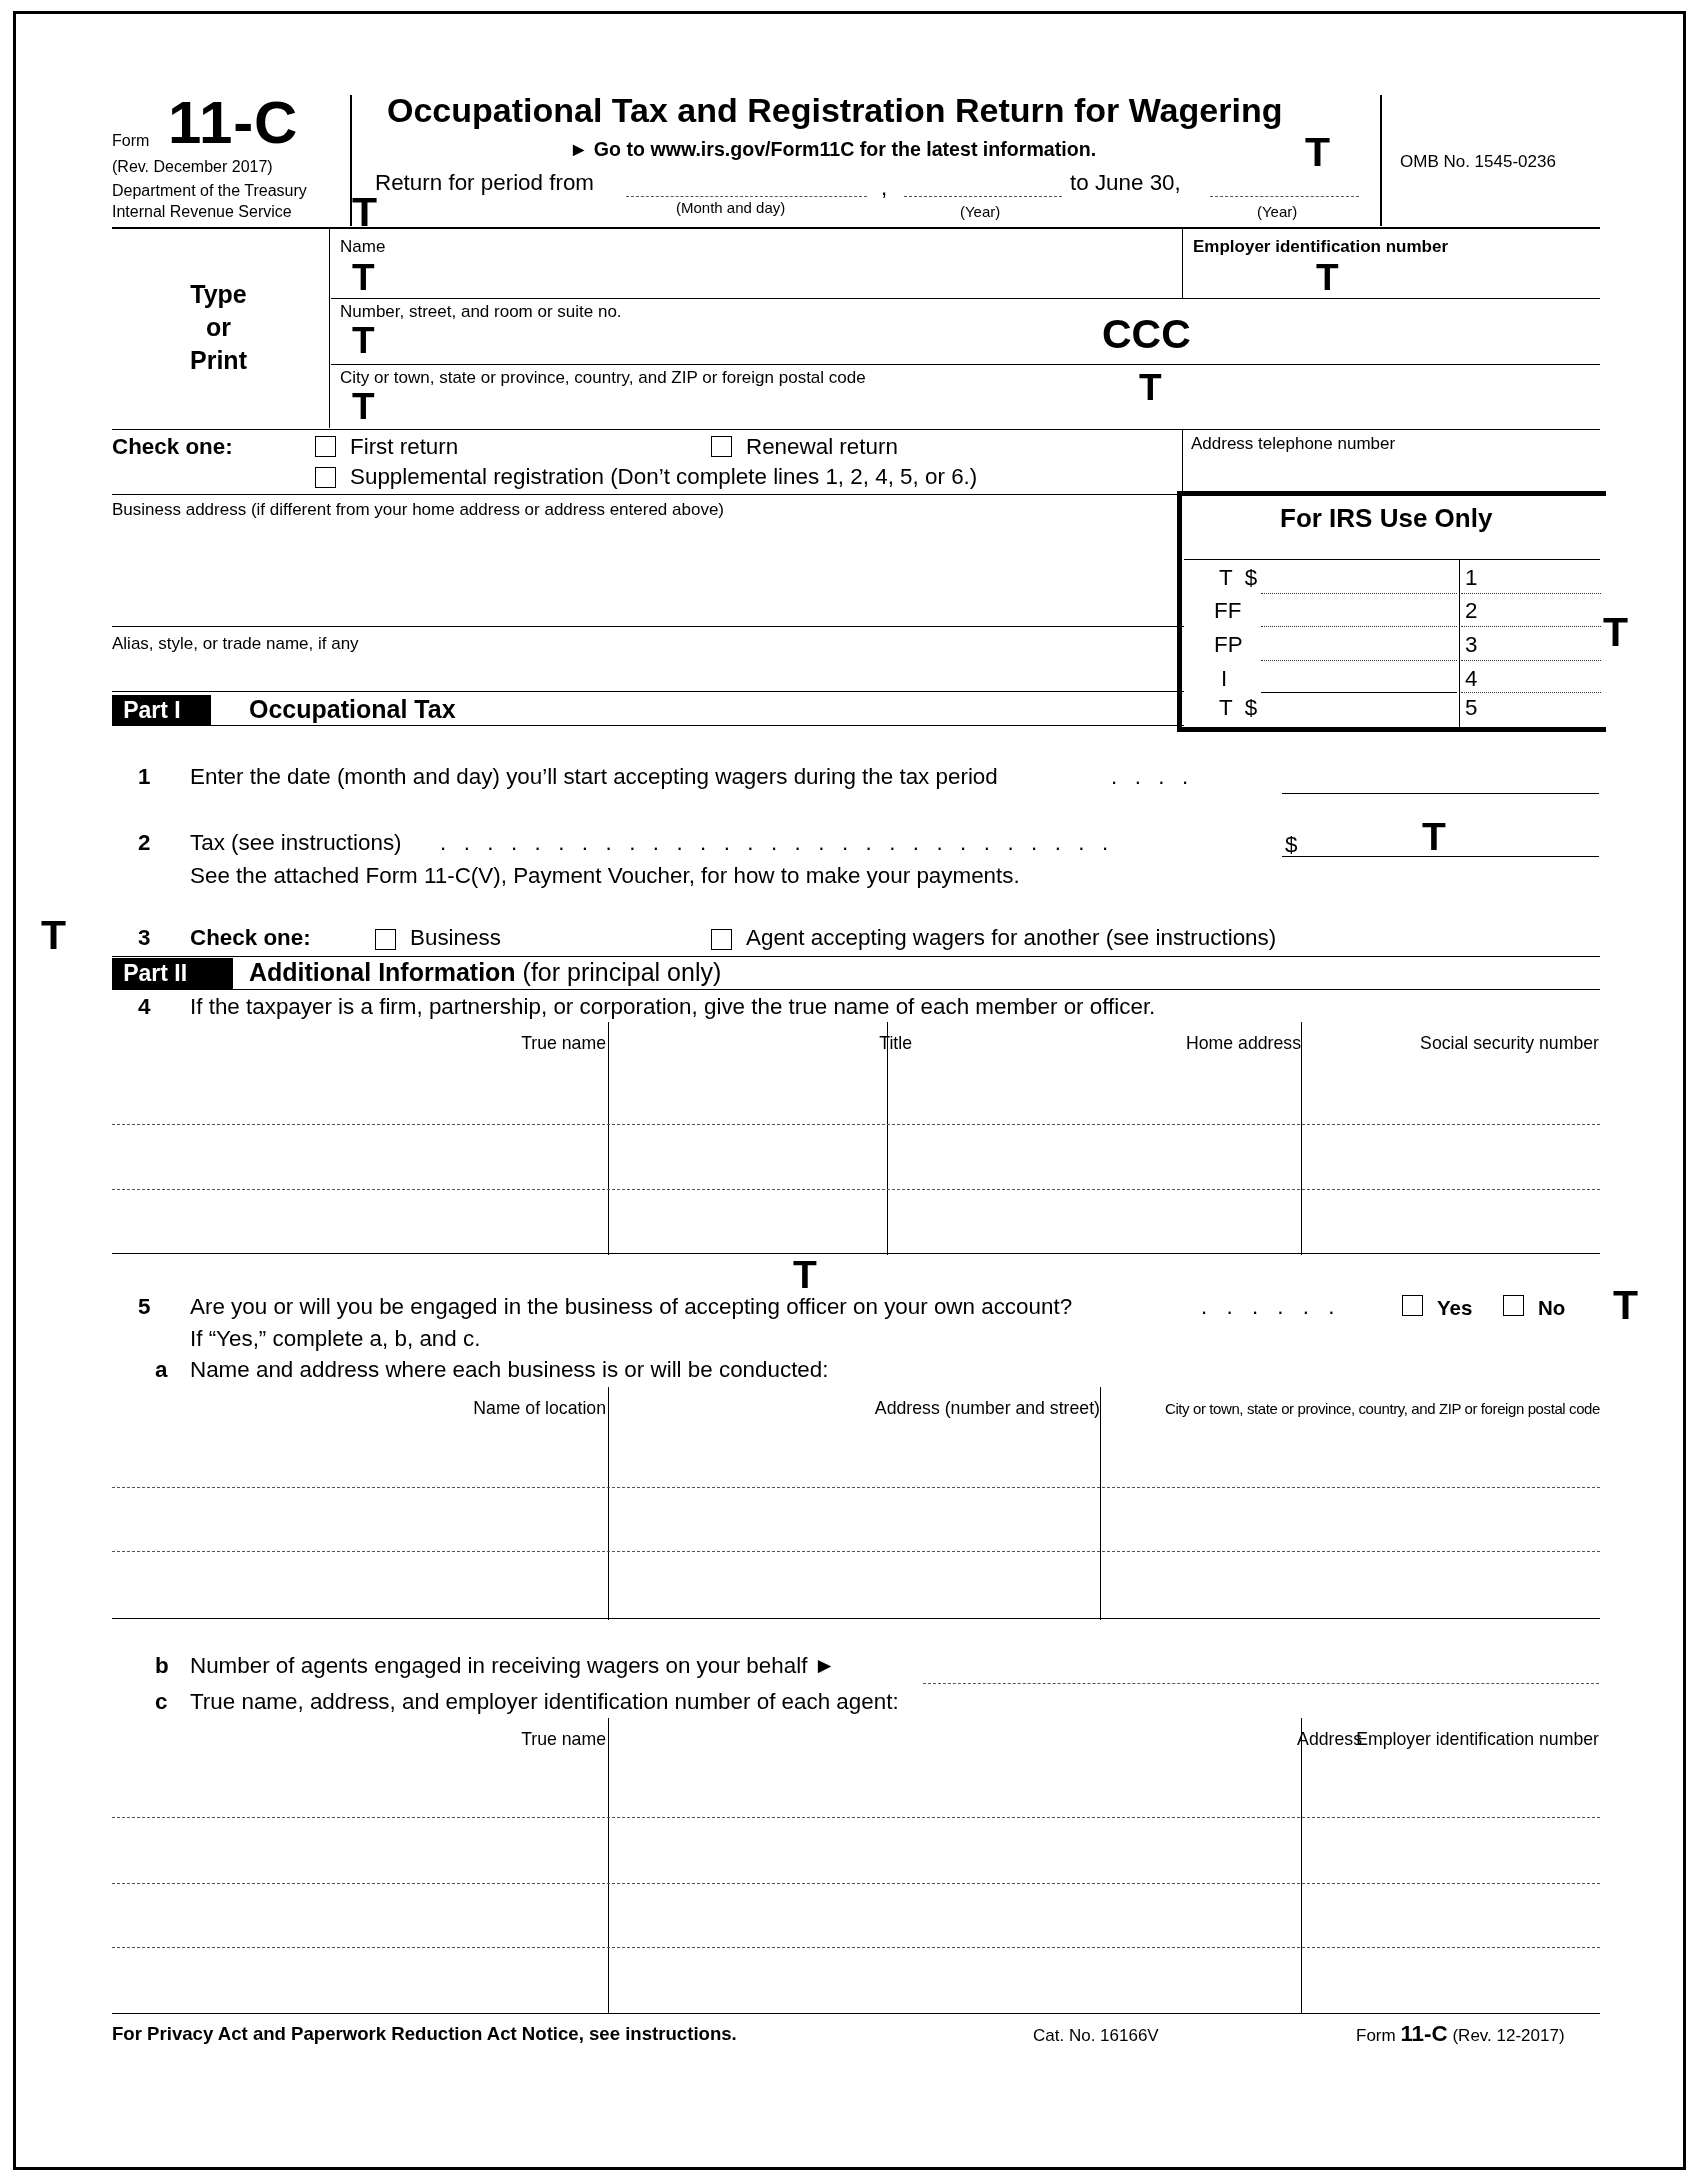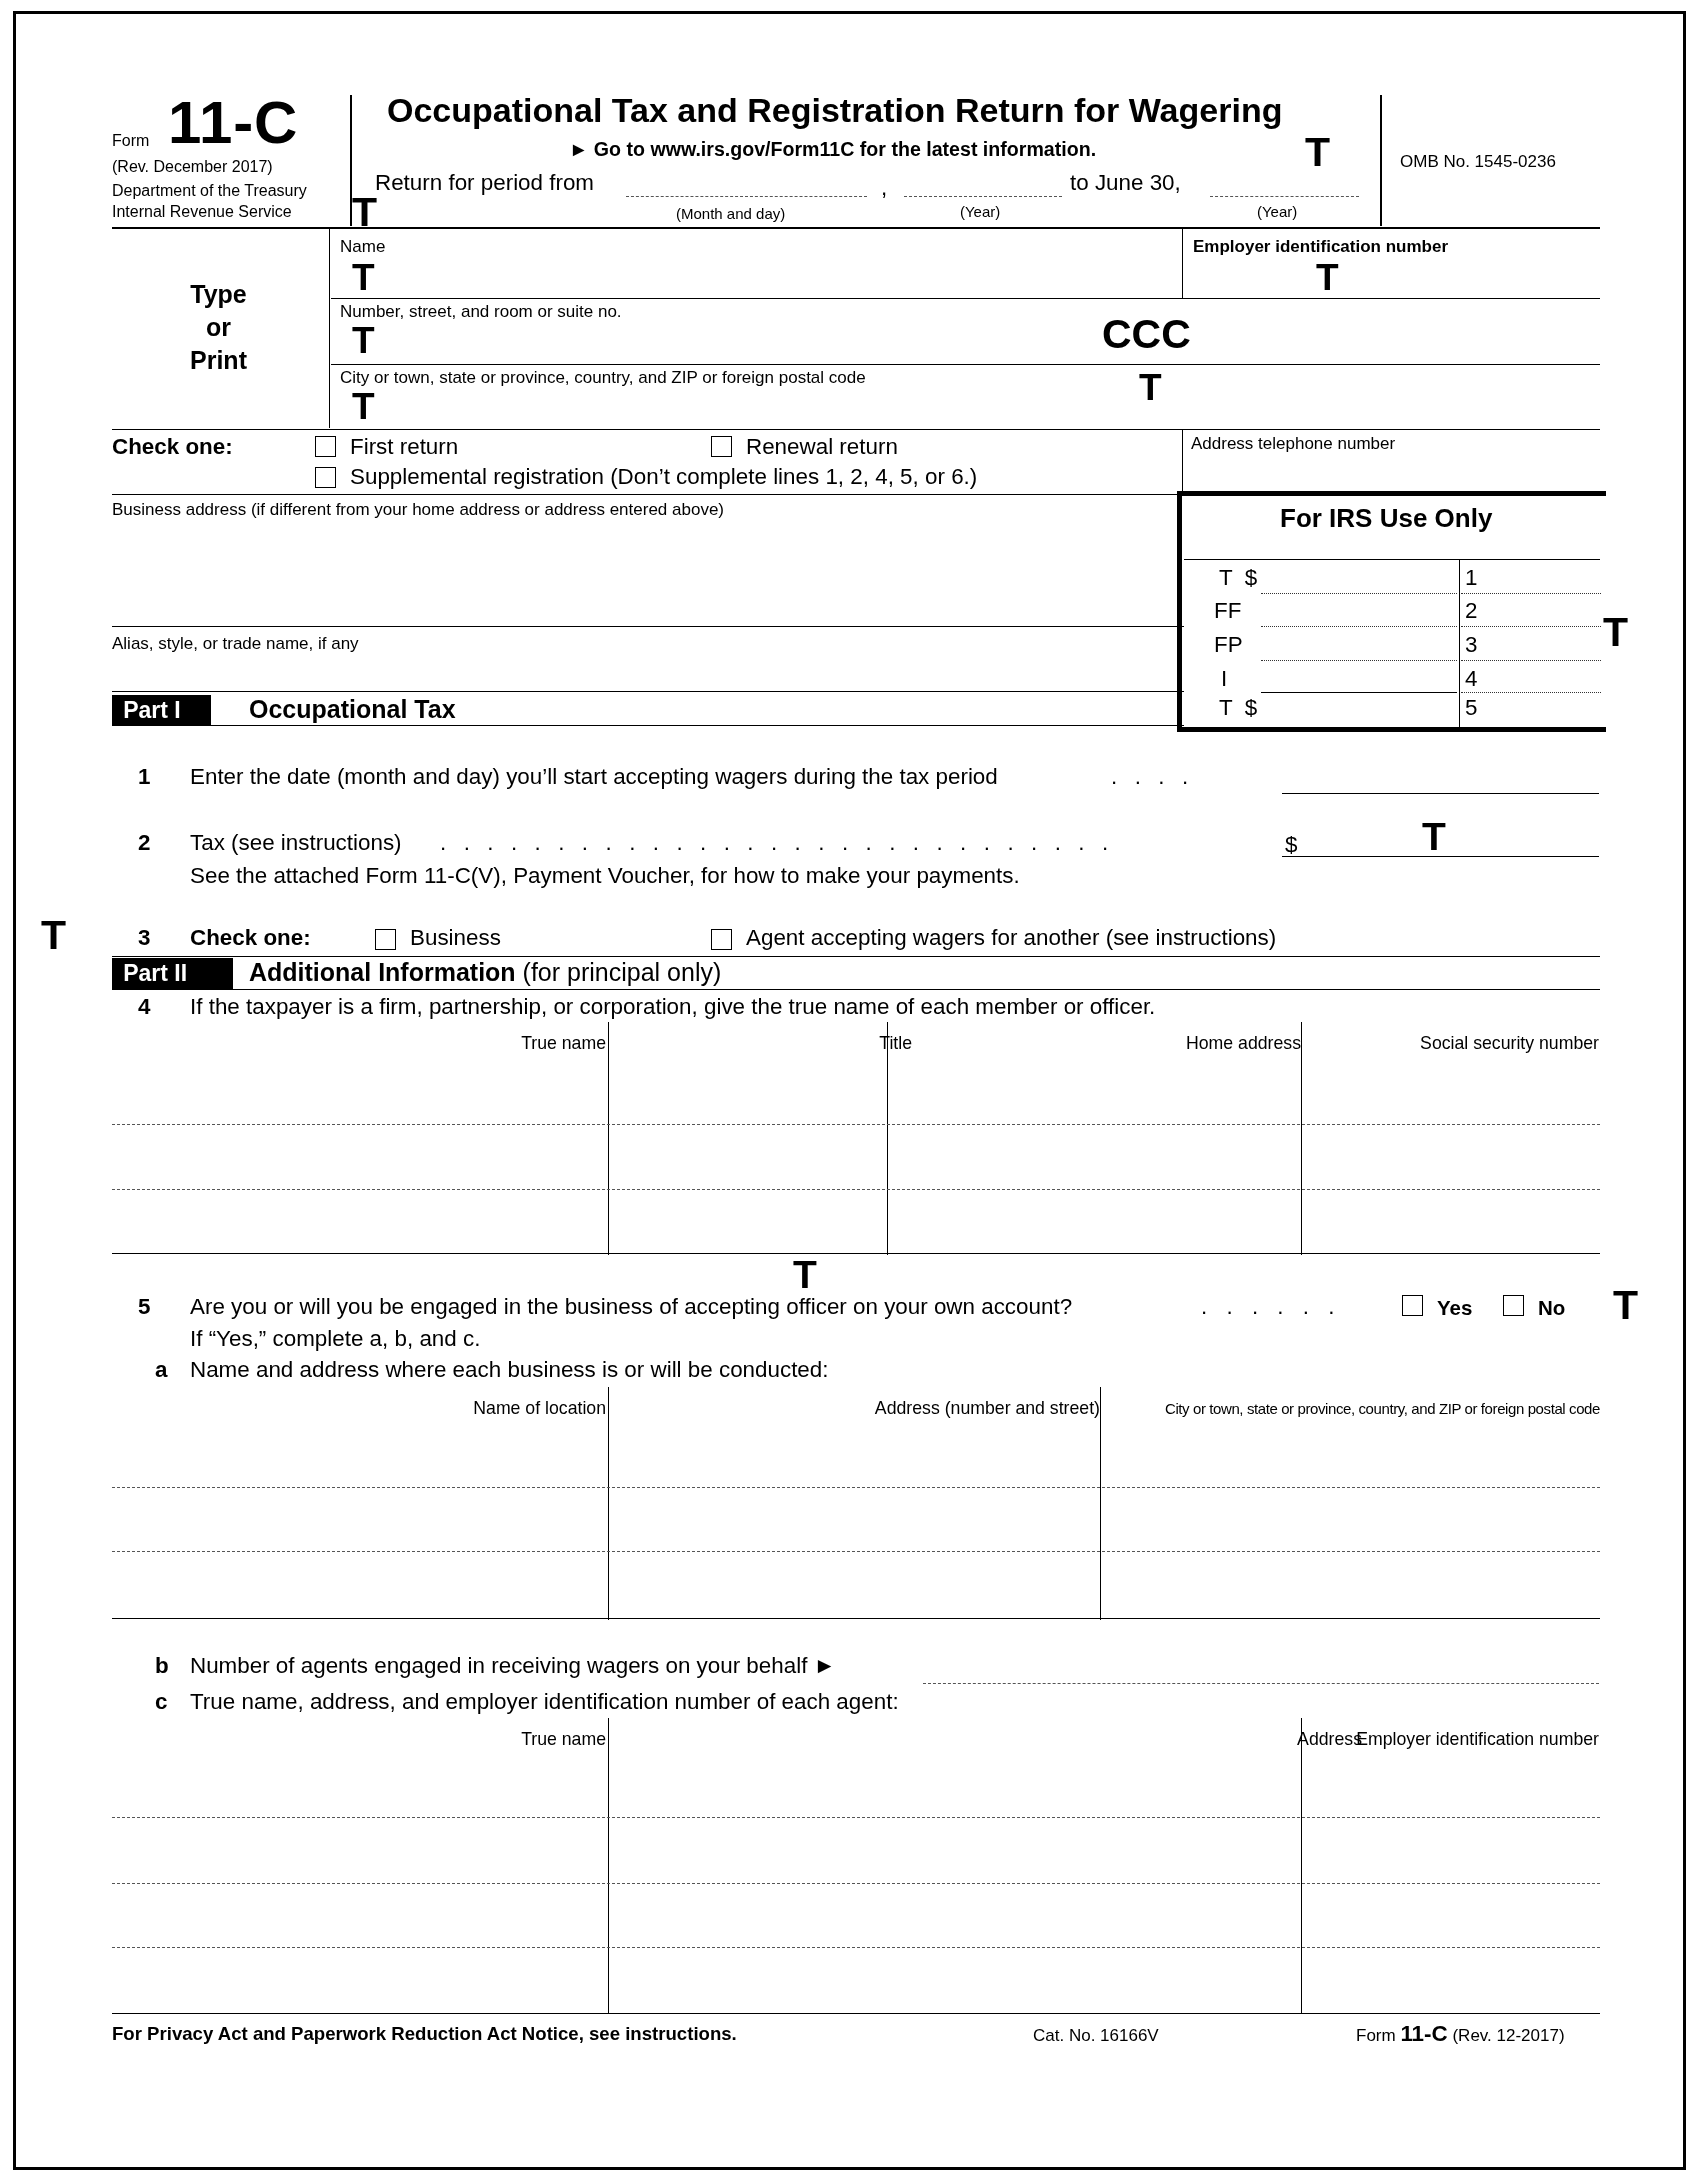--- a/index.html
+++ b/index.html
@@ -34,21 +34,21 @@
   <span class="lbl-sm" style="left:0;top:110px;font-size:16px">Internal Revenue Service</span>
 </div>
 <div class="vline" style="left:350px;top:95px;height:131px;border-left-width:2.8px"></div>
 <div class="vline" style="left:1380px;top:95px;height:131px;border-left-width:2.8px"></div>
 
 <div class="abs bold" style="left:387px;top:91px;font-size:34px;white-space:nowrap">Occupational Tax and Registration Return for Wagering</div>
 <div class="abs bold" style="left:569px;top:138px;font-size:19.6px;white-space:nowrap">► Go to www.irs.gov/Form11C for the latest information.</div>
 
 <div class="txt" style="left:375px;top:170px;font-size:22.4px">Return for period from</div>
 <div class="dash" style="left:626px;top:196px;width:241px"></div>
-<span class="lbl-sm" style="left:676px;top:205px">(Month and day)</span>
+<span class="lbl-sm" style="left:676px;top:199px">(Month and day)</span>
 <span class="txt" style="left:881px;top:175px">,</span>
 <div class="dash" style="left:904px;top:196px;width:158px"></div>
 <span class="lbl-sm" style="left:960px;top:203px">(Year)</span>
 <span class="txt" style="left:1070px;top:170px">to June 30,</span>
 <div class="dash" style="left:1210px;top:196px;width:149px"></div>
 <span class="lbl-sm" style="left:1257px;top:203px">(Year)</span>
 <span class="lbl-sm" style="left:1400px;top:152px;font-size:17px">OMB No. 1545-0236</span>
 
 <span class="tmark" style="left:352px;top:192px;font-size:41px">T</span>
 <span class="tmark" style="left:1305px;top:132px;font-size:41px">T</span>

